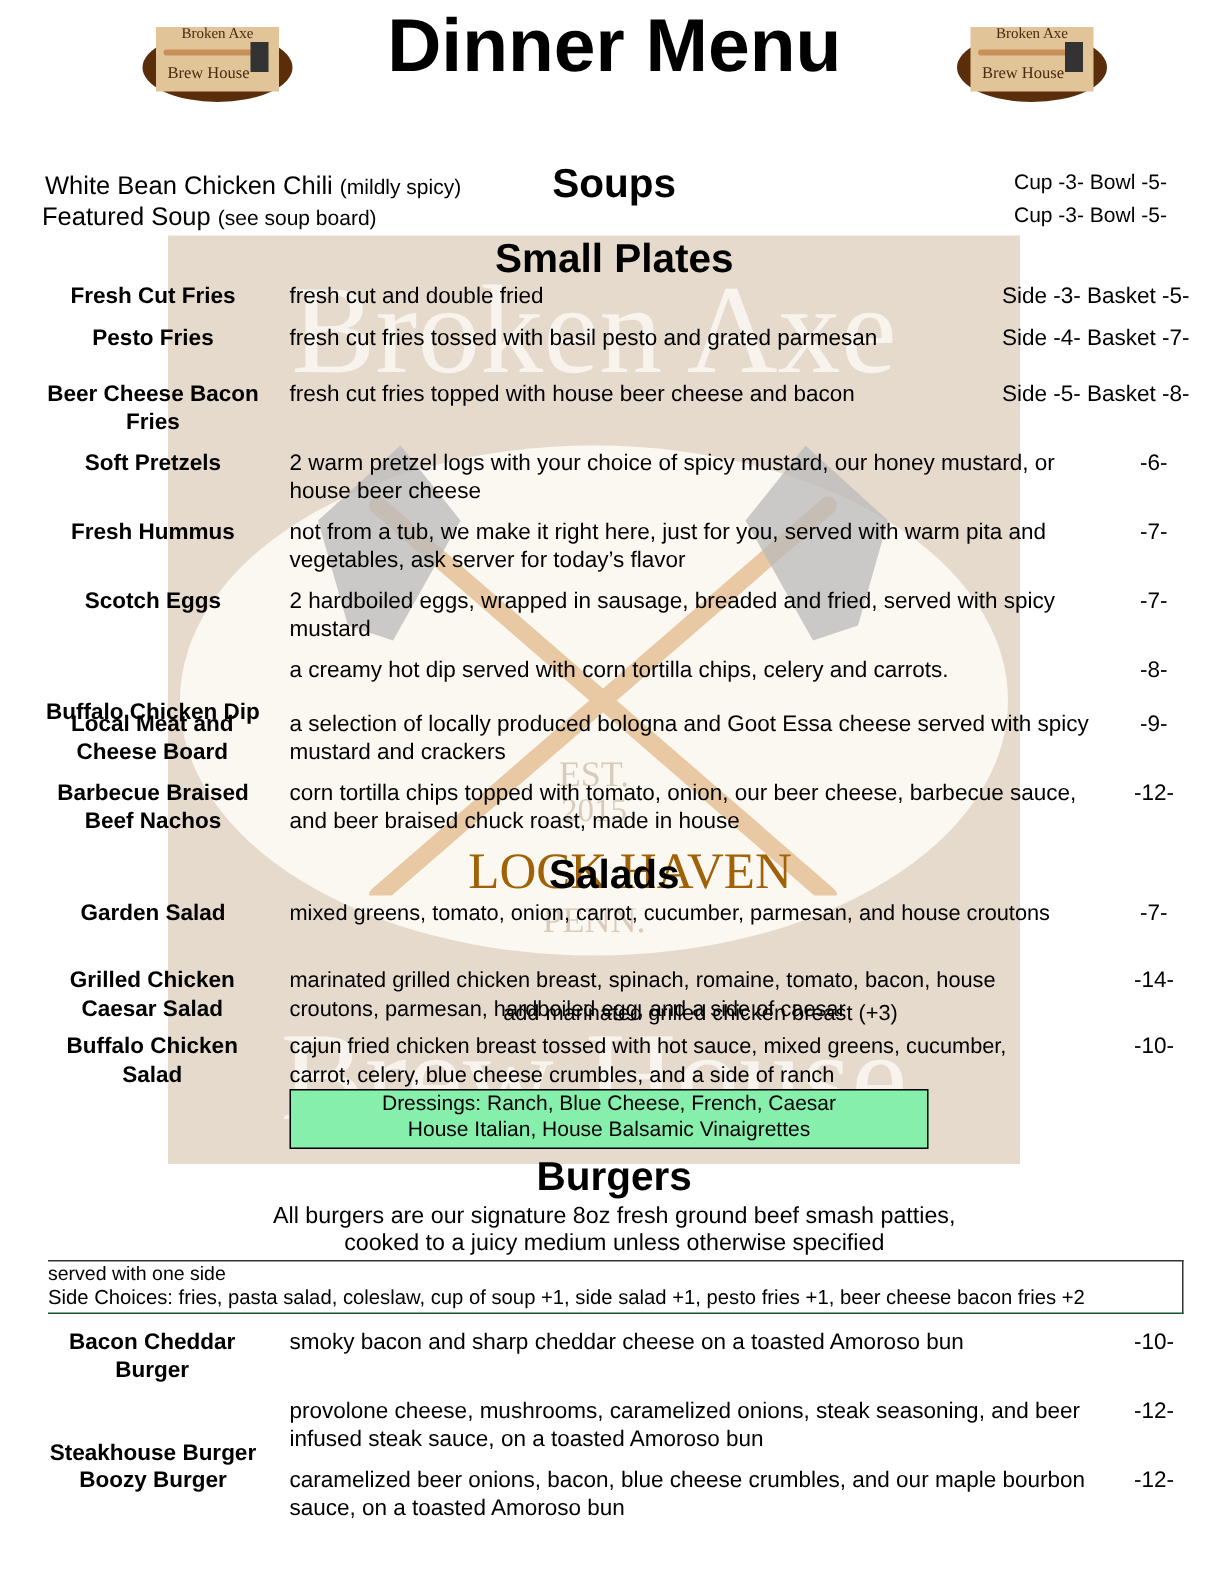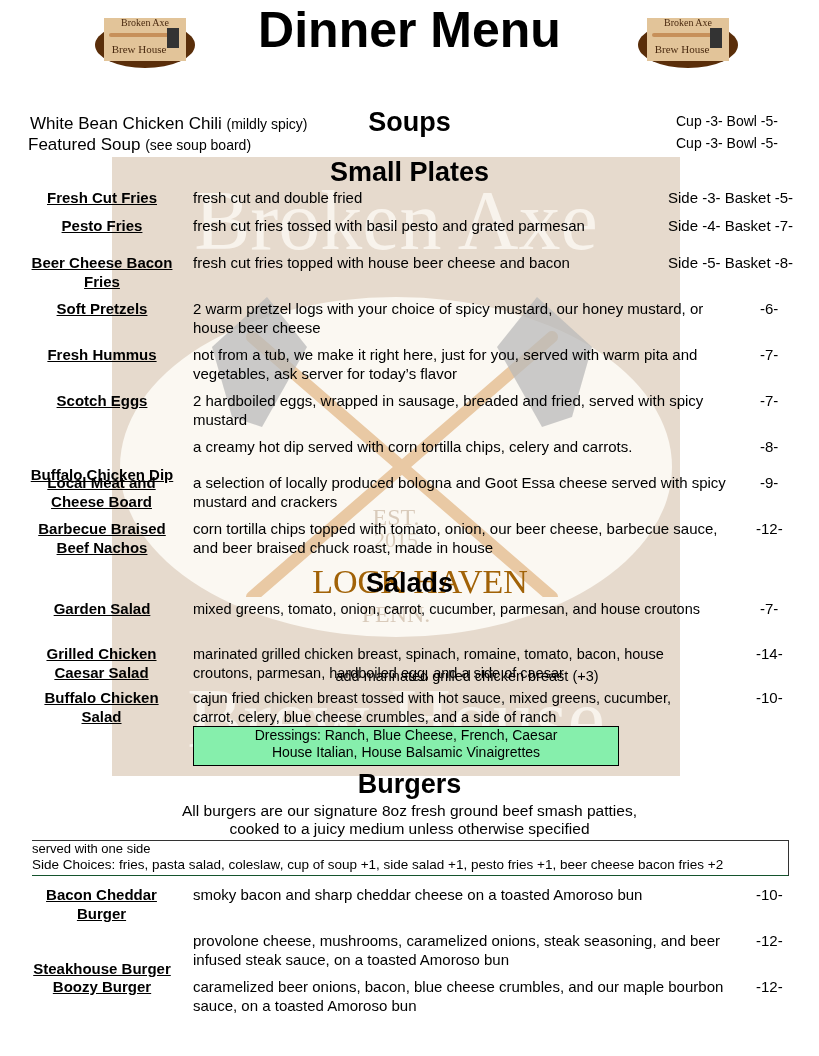--- a/index.html
+++ b/index.html
@@ -43,21 +43,21 @@
 
   .h2 { position:absolute; left:0; width:819px; text-align:center; font-weight:bold;
         font-size:27px; line-height:30px; }
 
   .soup { position:absolute; left:30px; font-size:17px; line-height:20px; white-space:nowrap; }
   .soup small { font-size:14px;margin-top:42px; }
   .soup-price { position:absolute; left:676px; font-size:14px; line-height:20px; white-space:nowrap; }
 
   .row { position:absolute; left:0; width:819px; }
   .row .name { position:absolute; left:24px; width:156px; text-align:center; font-weight:bold;
-        font-size:15px; line-height:18.5px; white-space:normal;text-decoration:underline; }
+        font-size:15px; line-height:18.5px; white-space:normal; }
   .row .name.nowrap { white-space:nowrap; left:12px; width:180px;margin-top:28px; }
   .row .desc { position:absolute; left:193px; width:545px; font-size:15px; line-height:18.5px; }
   .row .price { position:absolute; left:740px; width:60px; text-align:left; font-size:15px;
         line-height:18.5px; white-space:nowrap; }
   .row .price.wide { left:668px; width:130px; }
   .row .sub { display:block; text-align:center;margin-top:48px; }
 
   .dress-box { position:absolute; left:193px; top:726px; width:424px; height:38px;
         border:1px solid #000; background:#86efac; text-align:center; font-size:14px; line-height:17px; }
 

